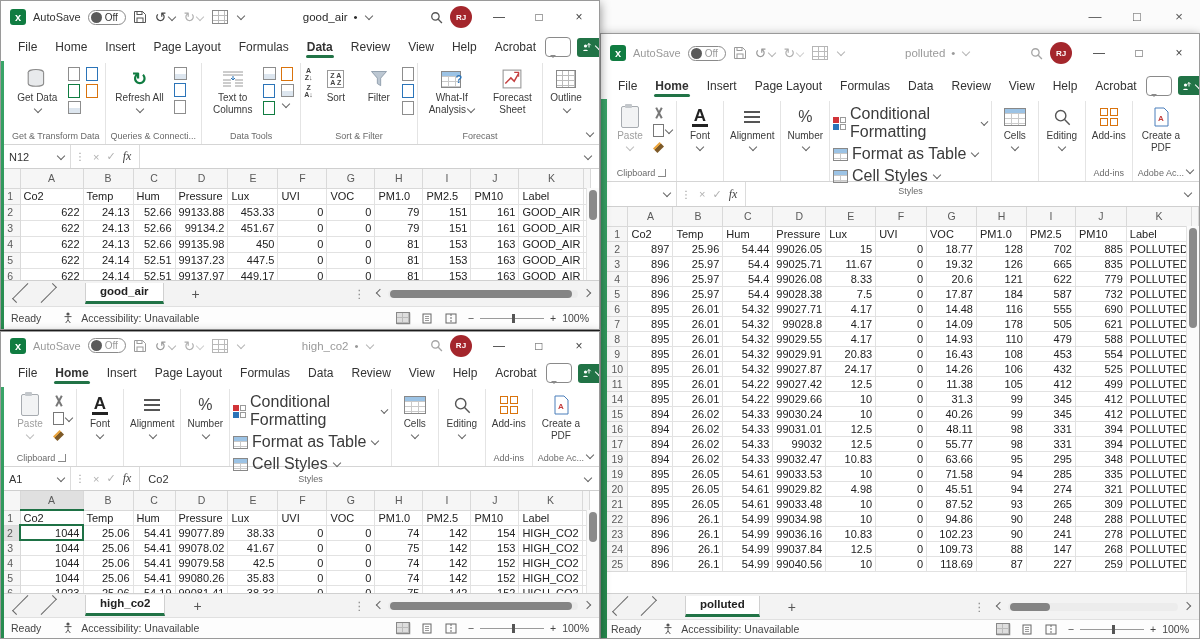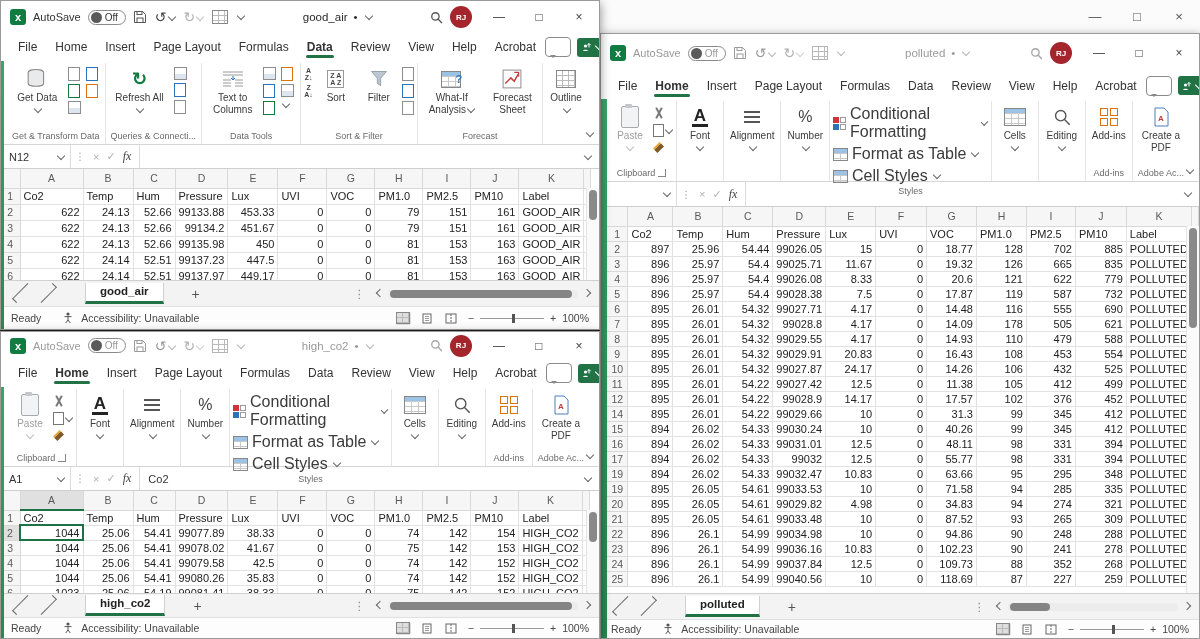--- a/index.html
+++ b/index.html
@@ -1266,21 +1266,21 @@
             </tr>
             <tr>
               <td class="rh">5</td>
               <td class="num">896</td>
               <td class="num">25.97</td>
               <td class="num">54.4</td>
               <td class="num">99028.38</td>
               <td class="num">7.5</td>
               <td class="num">0</td>
               <td class="num">17.87</td>
-              <td class="num">119</td>
+              <td class="num">184</td>
               <td class="num">587</td>
               <td class="num">732</td>
               <td class="txt">POLLUTED</td>
               <td class="filler"></td>
             </tr>
             <tr>
               <td class="rh">6</td>
               <td class="num">895</td>
               <td class="num">26.01</td>
               <td class="num">54.32</td>
@@ -1363,35 +1363,20 @@
               <td class="num">12.5</td>
               <td class="num">0</td>
               <td class="num">11.38</td>
               <td class="num">105</td>
               <td class="num">412</td>
               <td class="num">499</td>
               <td class="txt">POLLUTED</td>
               <td class="filler"></td>
             </tr>
             <tr>
-              <td class="rh">12</td>
-              <td class="num">895</td>
-              <td class="num">26.01</td>
-              <td class="num">54.22</td>
-              <td class="num">99028.9</td>
-              <td class="num">14.17</td>
-              <td class="num">0</td>
-              <td class="num">17.57</td>
-              <td class="num">102</td>
-              <td class="num">376</td>
-              <td class="num">452</td>
-              <td class="txt">POLLUTED</td>
-              <td class="filler"></td>
-            </tr>
-            <tr>
               <td class="rh">14</td>
               <td class="num">895</td>
               <td class="num">26.01</td>
               <td class="num">54.22</td>
               <td class="num">99029.66</td>
               <td class="num">10</td>
               <td class="num">0</td>
               <td class="num">31.3</td>
               <td class="num">99</td>
               <td class="num">345</td>
@@ -1475,21 +1460,21 @@
               <td class="filler"></td>
             </tr>
             <tr>
               <td class="rh">20</td>
               <td class="num">895</td>
               <td class="num">26.05</td>
               <td class="num">54.61</td>
               <td class="num">99029.82</td>
               <td class="num">4.98</td>
               <td class="num">0</td>
-              <td class="num">34.83</td>
+              <td class="num">45.51</td>
               <td class="num">94</td>
               <td class="num">274</td>
               <td class="num">321</td>
               <td class="txt">POLLUTED</td>
               <td class="filler"></td>
             </tr>
             <tr>
               <td class="rh">21</td>
               <td class="num">895</td>
               <td class="num">26.05</td>
@@ -1537,21 +1522,21 @@
             <tr>
               <td class="rh">24</td>
               <td class="num">896</td>
               <td class="num">26.1</td>
               <td class="num">54.99</td>
               <td class="num">99037.84</td>
               <td class="num">12.5</td>
               <td class="num">0</td>
               <td class="num">109.73</td>
               <td class="num">88</td>
-              <td class="num">352</td>
+              <td class="num">147</td>
               <td class="num">268</td>
               <td class="txt">POLLUTED</td>
               <td class="filler"></td>
             </tr>
             <tr>
               <td class="rh">25</td>
               <td class="num">896</td>
               <td class="num">26.1</td>
               <td class="num">54.99</td>
               <td class="num">99040.56</td>

